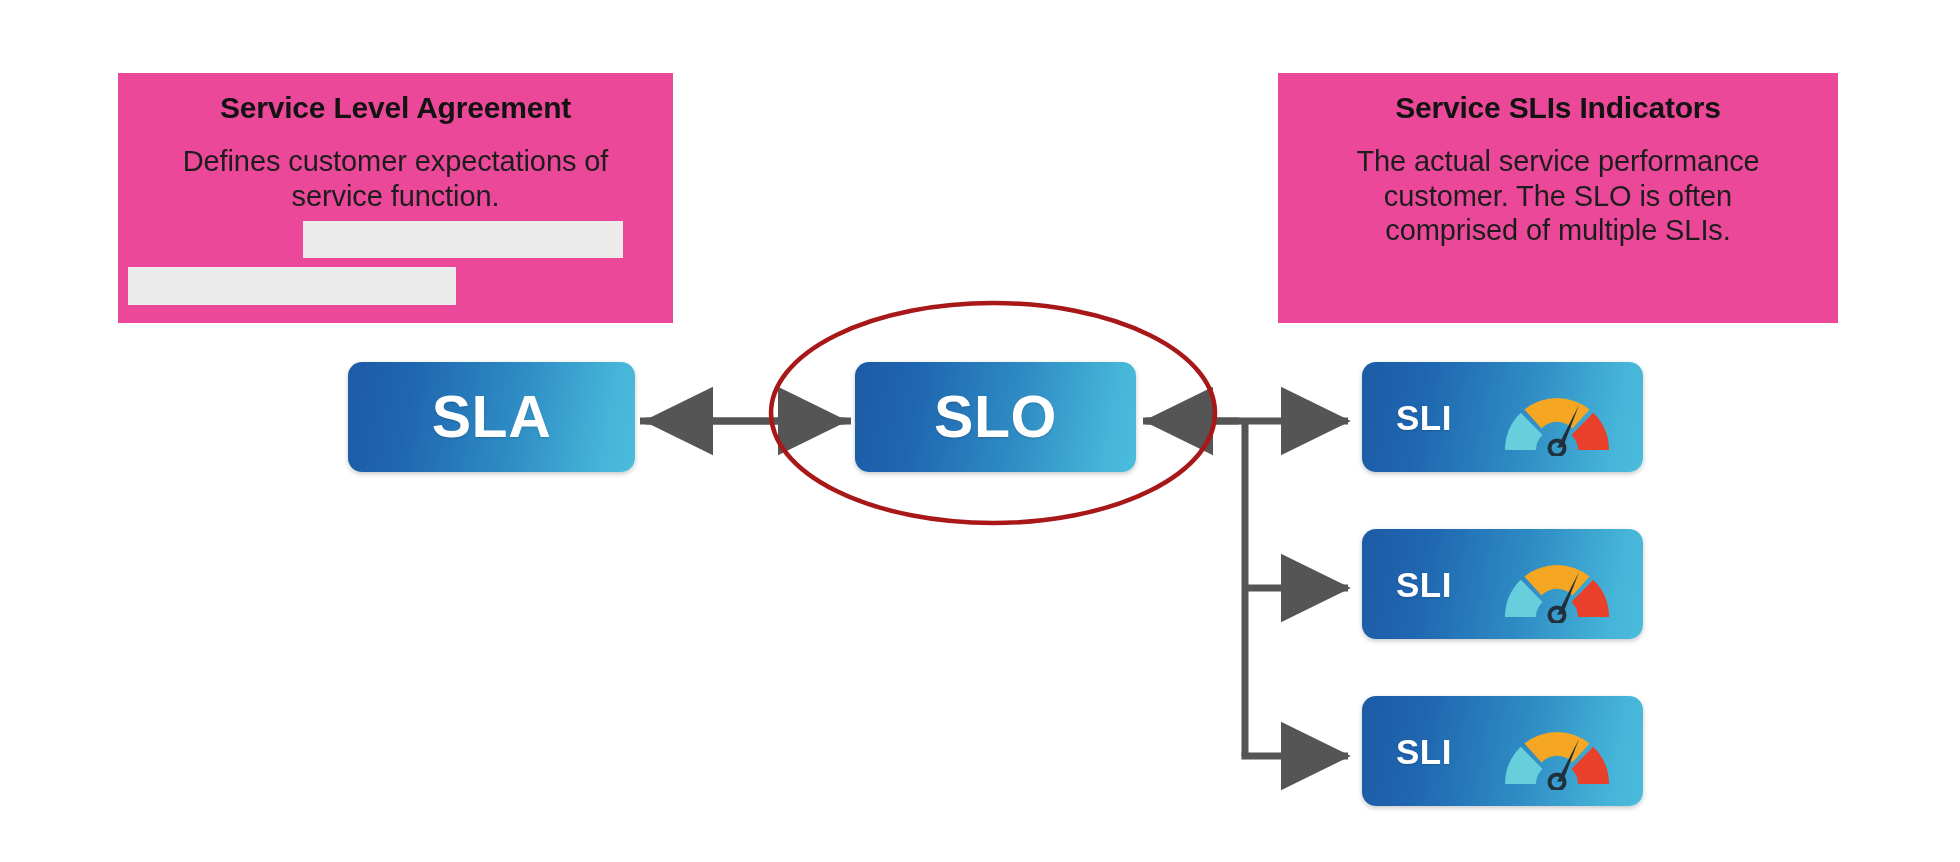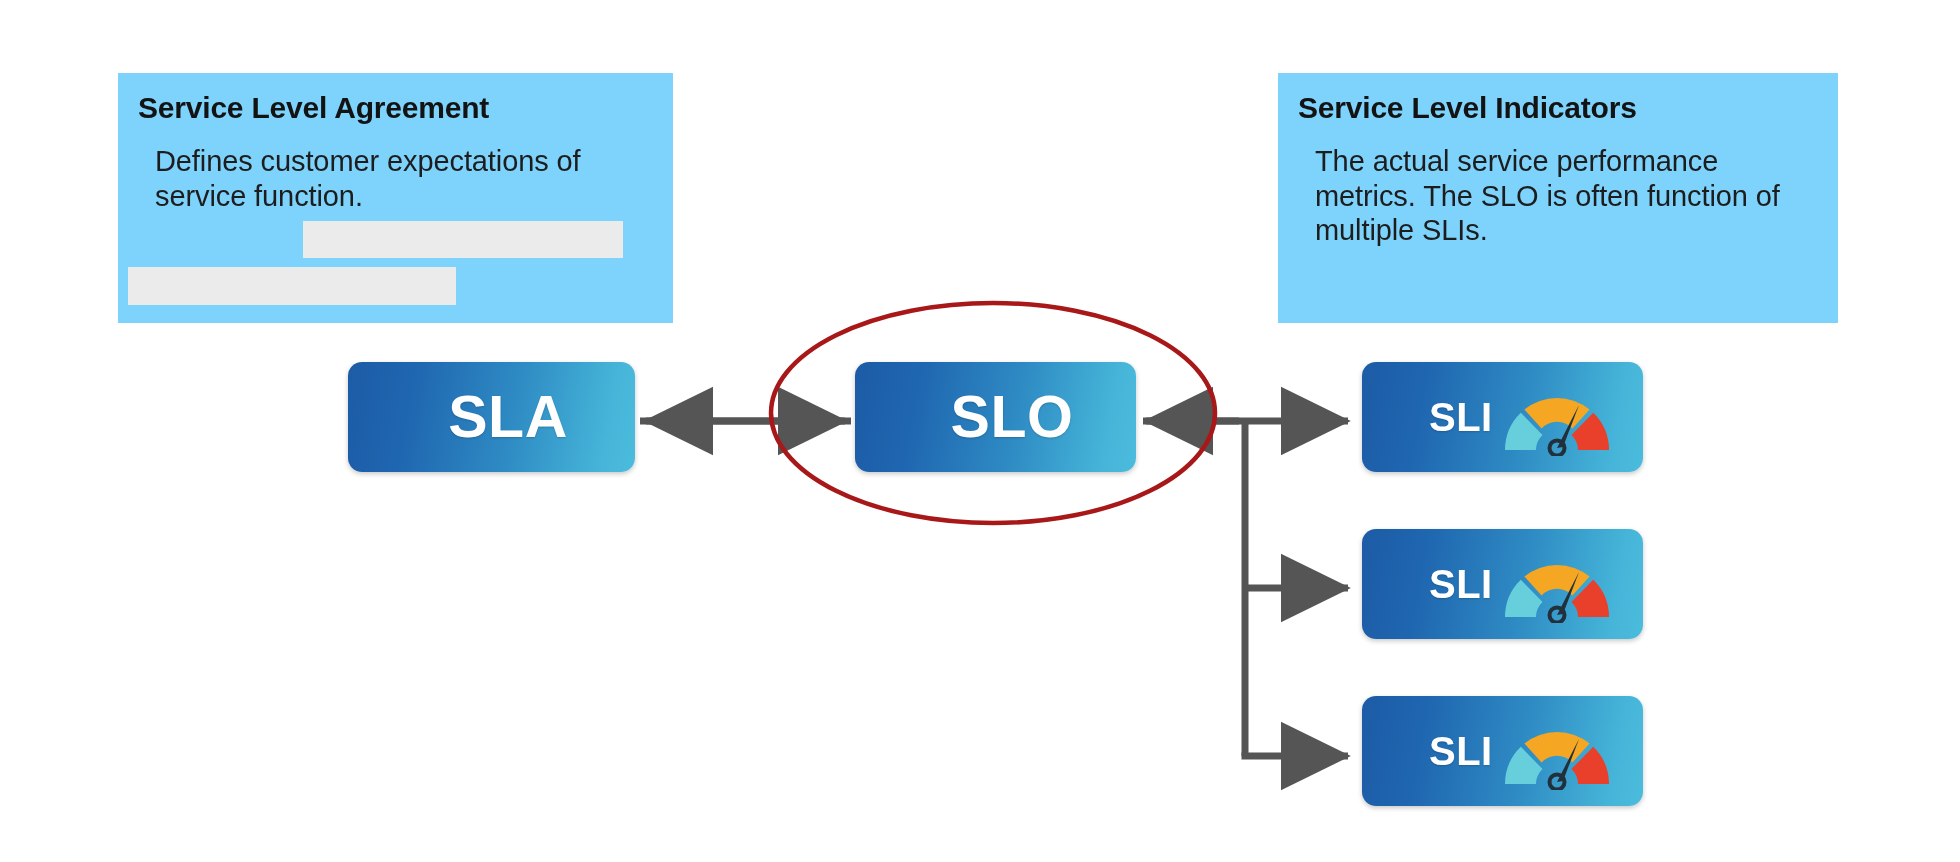--- a/index.html
+++ b/index.html
@@ -16,23 +16,24 @@
     position: relative;
     width: 1960px;
     height: 862px;
     background: #ffffff;
     overflow: hidden;
   }
 
   
   .def-card {
     position: absolute;
-    background: #7dd3fc;
+    background: #ec4899;
     box-sizing: border-box;
     padding: 16px 20px 14px 20px;
+    text-align: center;
   }
   .def-title {
     font-size: 30px;
     font-weight: bold;
     color: #131313;
     line-height: 1.28;
     letter-spacing: -0.2px;
     margin: 0 0 1px 0;
     white-space: nowrap;
   }
@@ -60,34 +61,33 @@
     display: flex;
     align-items: center;
     box-sizing: border-box;
   }
   .node-label {
     color: #ffffff;
     font-weight: bold;
     letter-spacing: 0.5px;
     text-shadow: 0 1px 2px rgba(0,0,0,0.18);
     line-height: 1;
-    margin-left: 33px;
   }
   .node-sla, .node-slo {
     justify-content: center;
   }
   .node-sla .node-label, .node-slo .node-label {
     font-size: 59px;
   }
   .node-sli {
     justify-content: flex-start;
     padding-left: 34px;
   }
   .node-sli .node-label {
-    font-size: 40px;
+    font-size: 35px;
   }
   .gauge-wrap {
     position: absolute;
     right: 24px;
     top: 50%;
     transform: translateY(-50%);
     width: 124px;
     height: 78px;
   }
   .gauge-wrap svg { display: block; width: 100%; height: 100%; }
@@ -118,22 +118,22 @@
   <div class="def-card" style="left:118px; top:73px; width:555px; height:250px;">
     <div class="def-title">Service Level Agreement</div>
     <div class="def-body">Defines customer expectations of service function.</div>
   </div>
 
   <div class="redact" style="left:303px; top:221px; width:320px; height:37px;"></div>
   <div class="redact" style="left:128px; top:267px; width:328px; height:38px;"></div>
 
 
   <div class="def-card" style="left:1278px; top:73px; width:560px; height:250px;">
-    <div class="def-title">Service Level Indicators</div>
-    <div class="def-body">The actual service performance metrics. The SLO is often function of multiple SLIs.</div>
+    <div class="def-title">Service SLIs Indicators</div>
+    <div class="def-body">The actual service performance customer. The SLO is often comprised of multiple SLIs.</div>
   </div>
 
   <svg id="wires" viewBox="0 0 1960 862">
     <defs>
       <marker id="arrowR" markerWidth="11" markerHeight="11" refX="9.6" refY="5.5" orient="auto" markerUnits="strokeWidth">
         <path d="M0,0.6 L10,5.5 L0,10.4 Z" fill="#555555"></path>
       </marker>
       <marker id="arrowL" markerWidth="11" markerHeight="11" refX="9.6" refY="5.5" orient="auto" markerUnits="strokeWidth">
         <path d="M0,0.6 L10,5.5 L0,10.4 Z" fill="#555555"></path>
       </marker>

